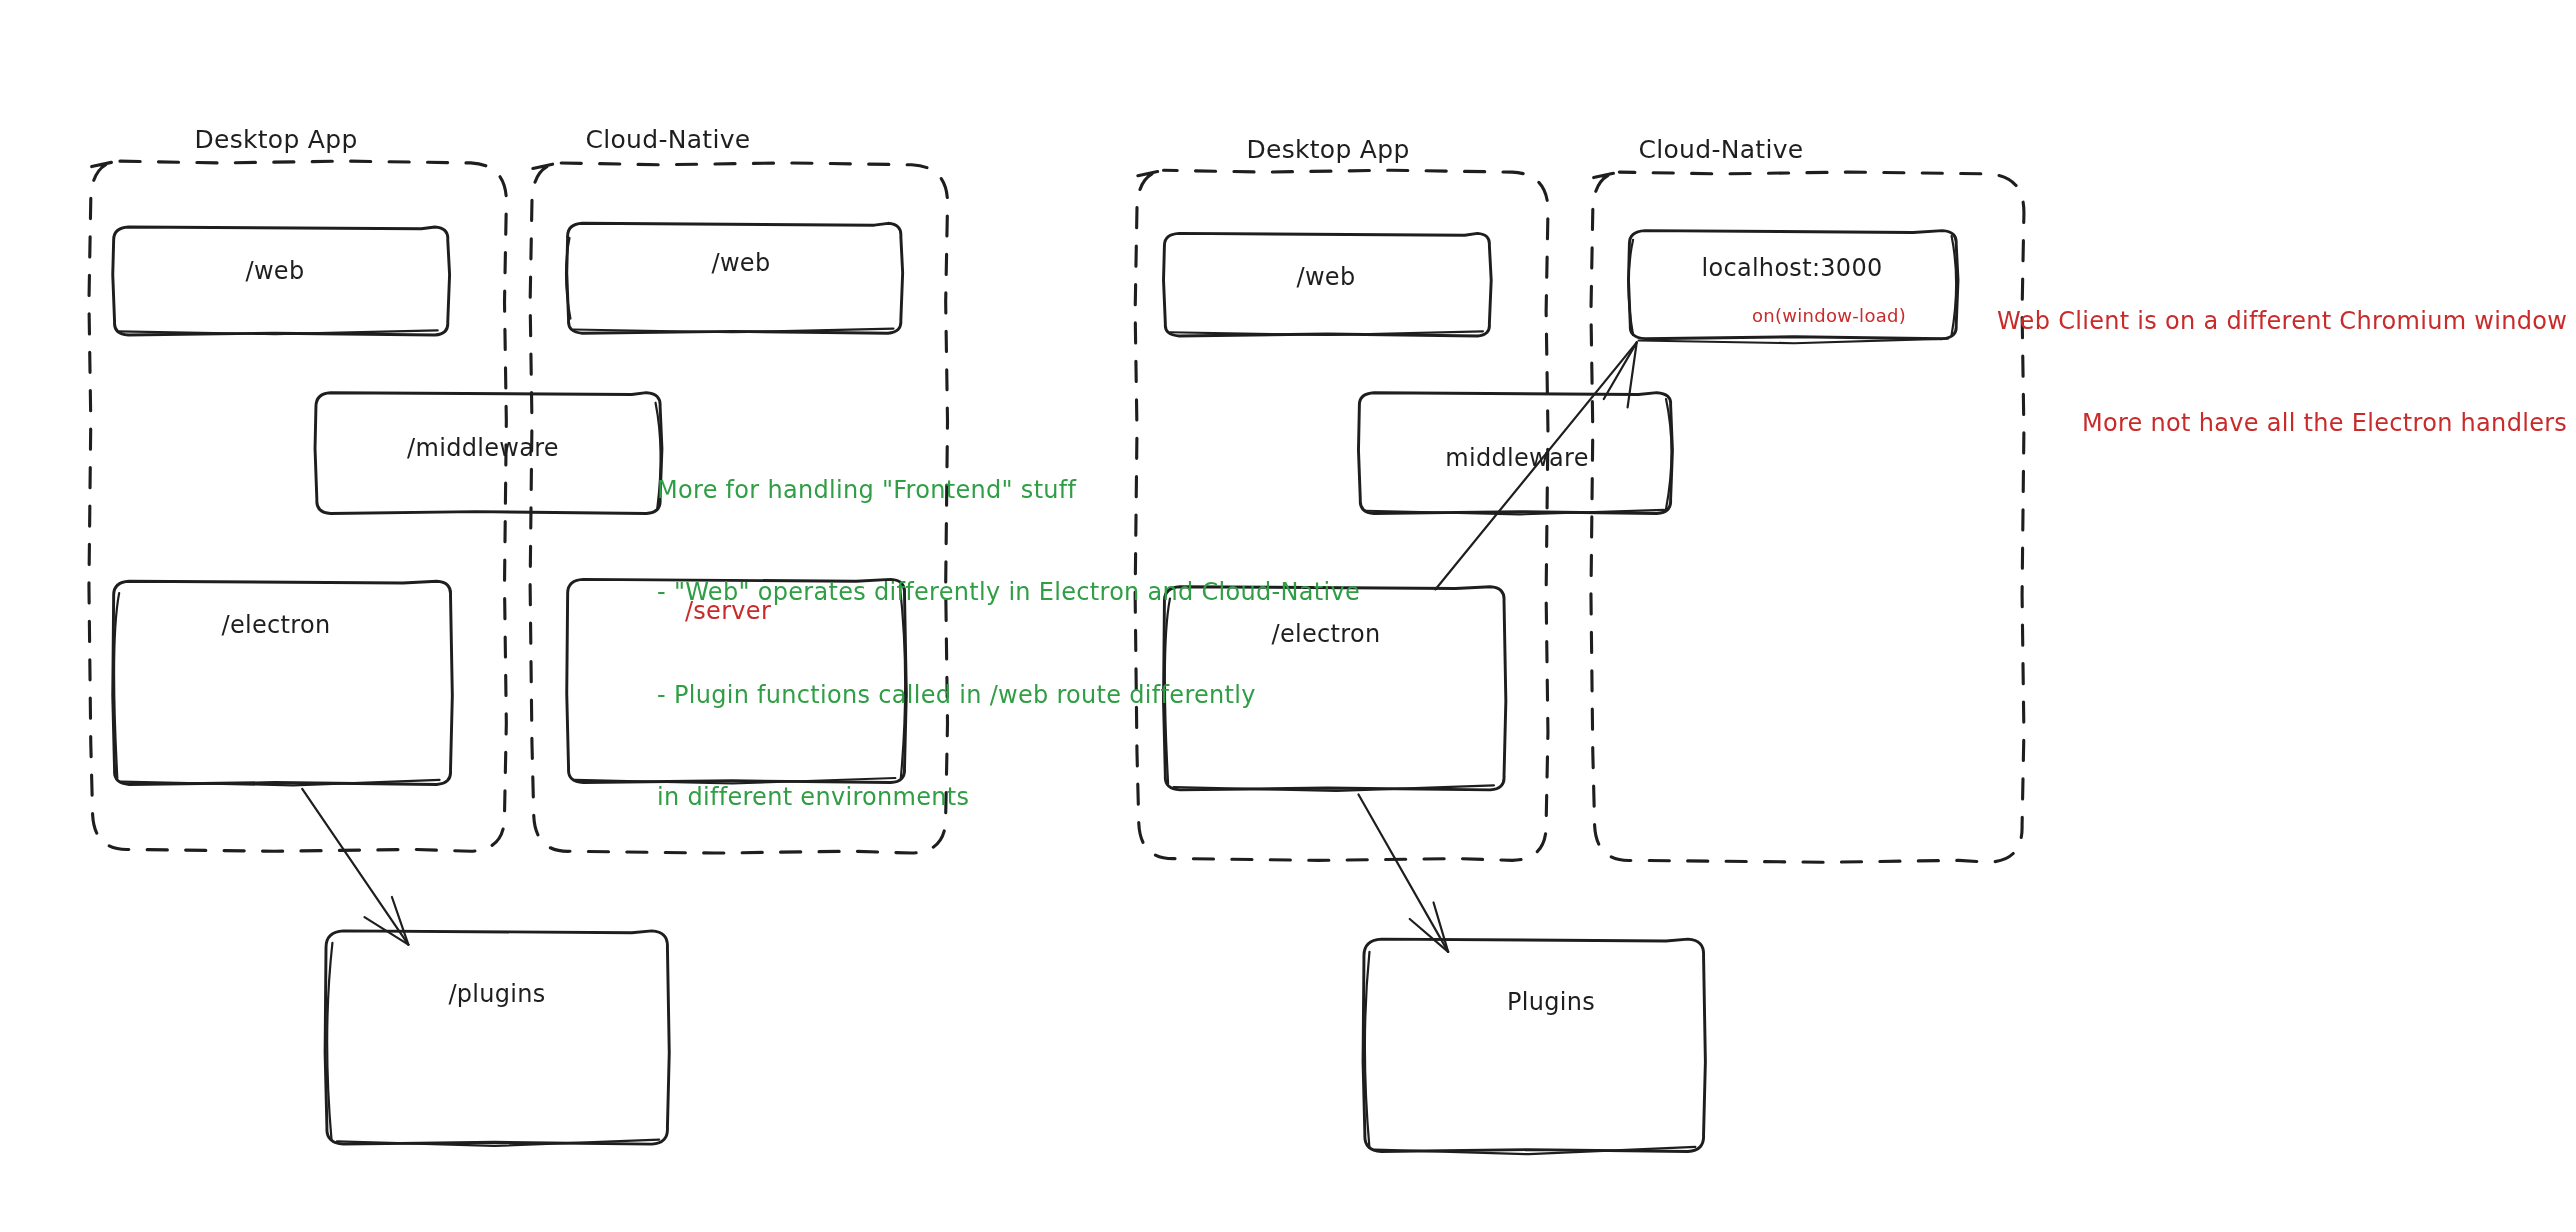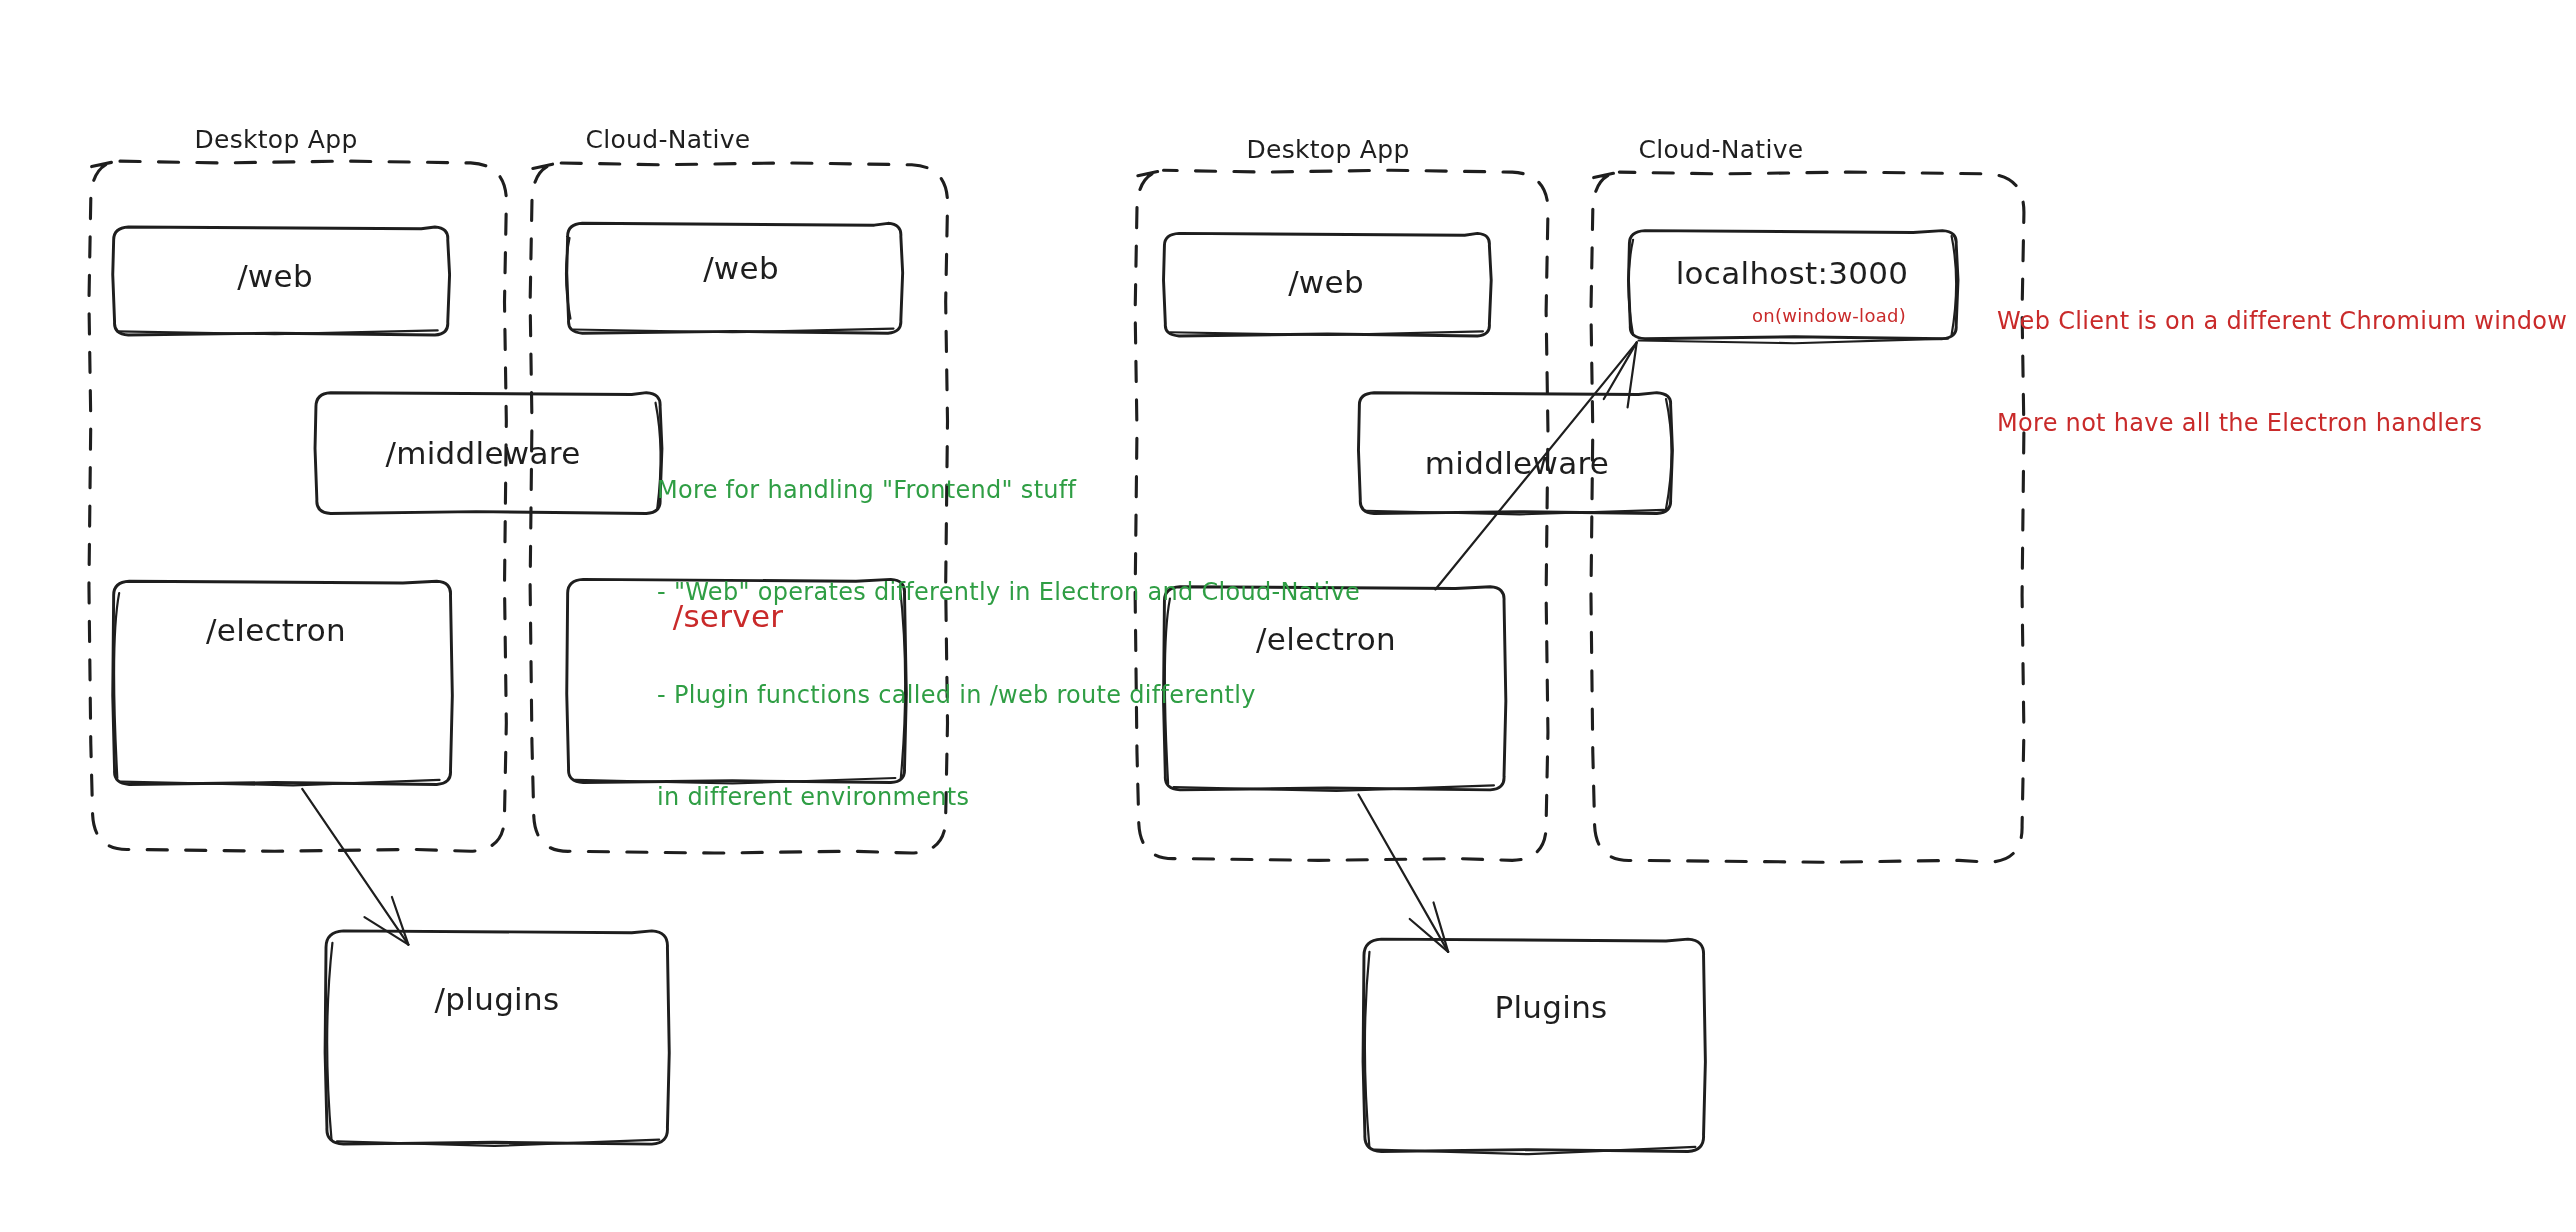--- a/index.html
+++ b/index.html
@@ -56,38 +56,39 @@
     white-space: pre;
     line-height: 1.42;
     letter-spacing: 0.3px;
   }
   .group-title {
     font-size: 25px;
     text-align: right;
     transform: translateX(-50%);
   }
   .node-label {
-    font-size: 31px;
+    font-size: 24px;
     text-align: right;
     transform: translateX(-50%);
   }
   .node-label-sm {
     font-size: 18px;
     text-align: center;
     transform: translateX(-50%);
   }
   .note-green {
     color: #2f9e44;
     font-size: 24px;
     line-height: 1.42;
   }
   .note-red {
     color: #c92a2a;
     font-size: 24px;
     line-height: 1.42;
+    text-align: right;
   }
   .red-text { color: #c92a2a; }
 </style>
 </head>
 <body>
 
 <div id="canvas">
 
   <svg id="sketch" viewBox="0 0 2814 1346" xmlns="http://www.w3.org/2000/svg">
 

